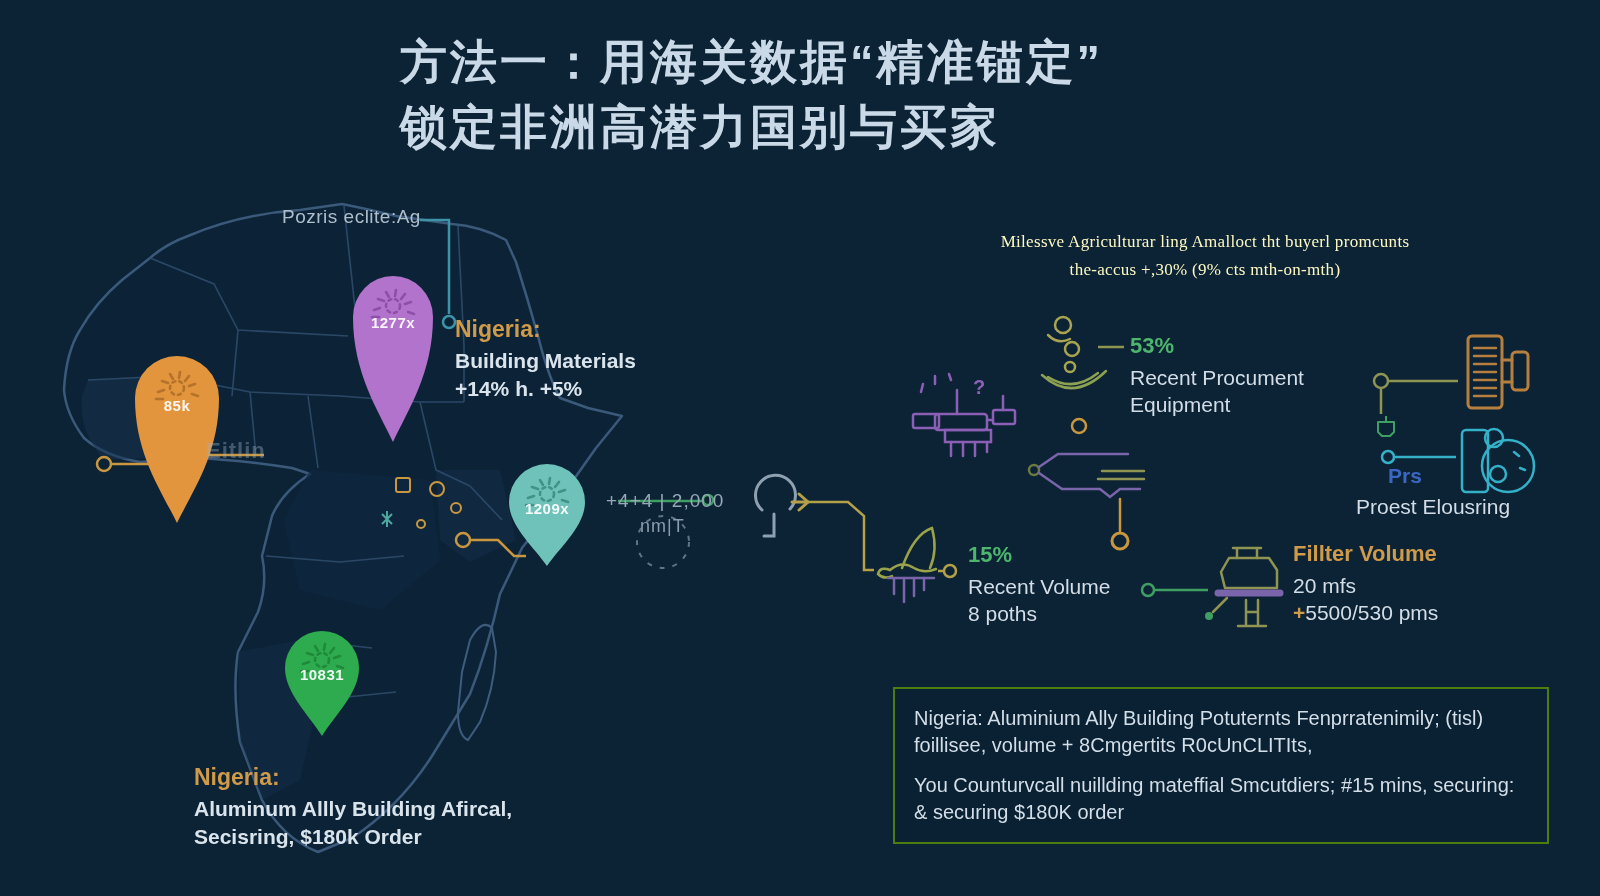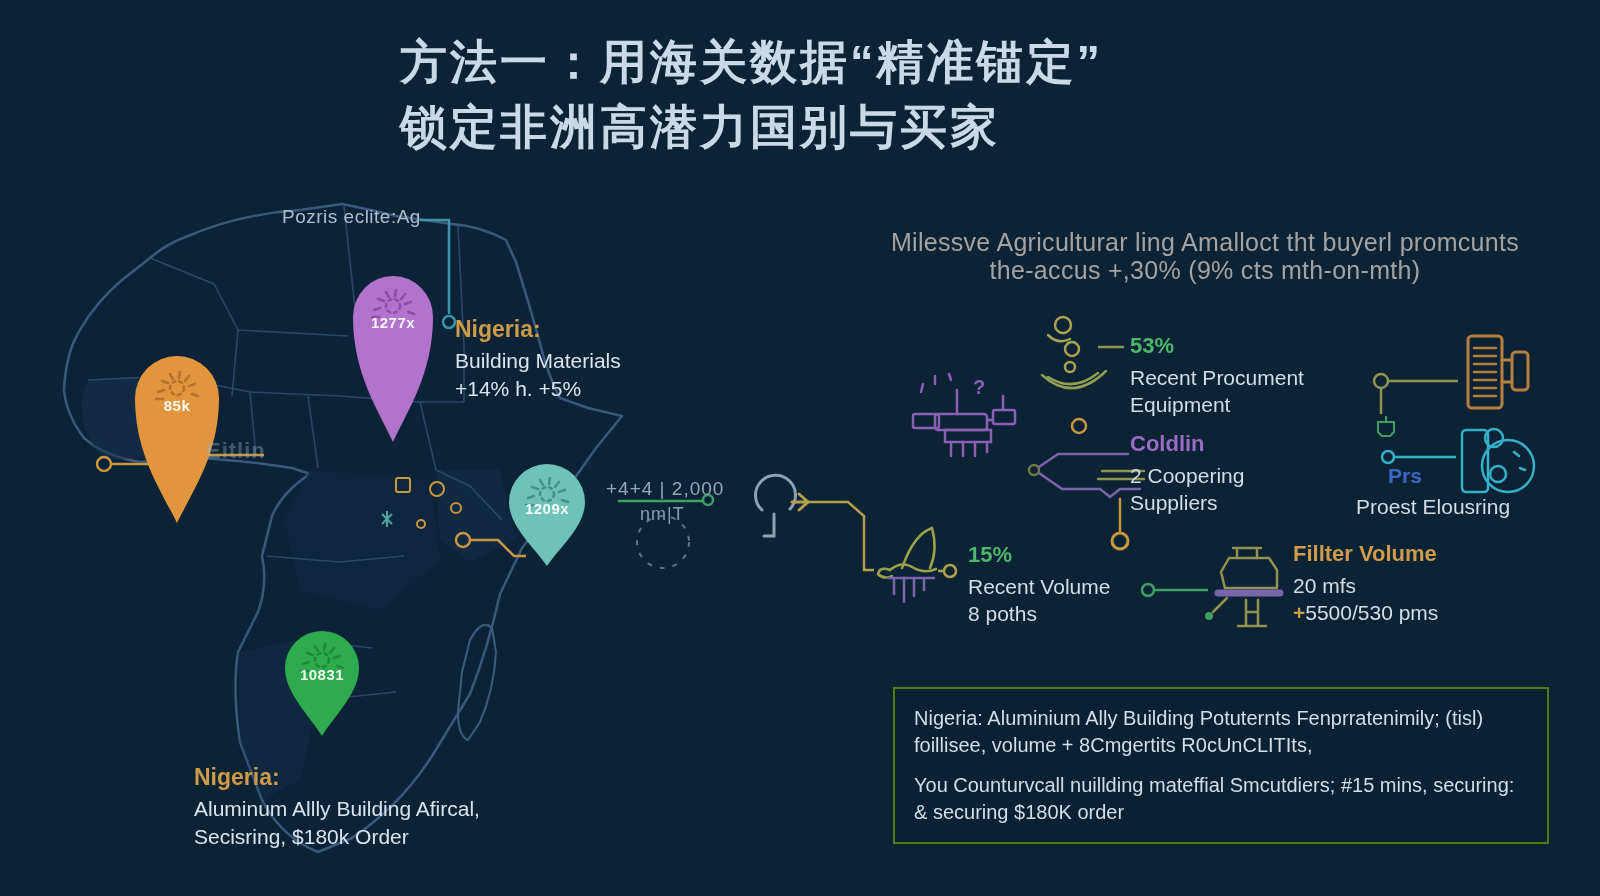--- a/index.html
+++ b/index.html
@@ -11,42 +11,42 @@
   .layer{position:absolute;left:0;top:0;}
   .txt{position:absolute;z-index:2;}
 
   .title-block{left:400px;top:30px;width:900px;text-align:left;color:#c9d9e7;
     font-weight:bold;font-size:47px;letter-spacing:3px;line-height:1.38;}
   .map-region-label{left:282px;top:206px;font-size:19px;color:#aebecb;letter-spacing:.5px;}
   .map-country-label{left:206px;top:438px;font-size:22px;color:rgba(158,178,200,.38);
     font-weight:bold;letter-spacing:1px;}
 
   .callout .c-title{font-size:23px;font-weight:bold;color:#cf9b4a;margin-bottom:4px;}
-  .callout .c-line{font-size:21px;font-weight:normal;color:#dae4ed;line-height:28px;}
+  .callout .c-line{font-size:21px;font-weight:bold;color:#dae4ed;line-height:28px;}
   .nigeria-north{left:455px;top:316px;}
   .nigeria-south{left:194px;top:764px;}
 
-  .right-header{left:850px;top:228px;width:710px;text-align:center;color:#a3a3a3;
-    font-size:25px;line-height:28px;letter-spacing:.3px;}
+  .right-header{left:850px;top:228px;width:710px;text-align:center;color:#fef9c3;
+    font-size:17px;line-height:28px;letter-spacing:.3px;font-family:Liberation Serif, serif;}
 
   .stat .s-value{font-size:22px;font-weight:bold;margin-bottom:5px;}
   .stat .s-line{font-size:21px;color:#d2dde7;line-height:27px;}
   .stat-procurement{left:1130px;top:333px;}
   .stat-procurement .s-value{color:#4db56c;}
   .stat-suppliers{left:1130px;top:431px;}
   .stat-suppliers .s-value{color:#9a6cc3;}
   .stat-volume{left:968px;top:542px;}
   .stat-volume .s-value{color:#4db56c;}
   .stat-filter{left:1293px;top:541px;}
   .stat-filter .s-value{color:#cf9b4a;}
   .stat-filter .plus{color:#cf9b4a;font-weight:bold;}
   .stat-housing{left:1356px;top:464px;}
   .stat-housing .s-value{color:#3b67c4;padding-left:32px;font-size:21px;}
 
-  .teal-note{left:606px;top:478px;width:130px;color:#96a8b6;font-size:19px;letter-spacing:1px;}
+  .teal-note{left:606px;top:490px;width:130px;color:#96a8b6;font-size:19px;letter-spacing:1px;}
   .teal-note .n2{padding-left:34px;font-size:18px;margin-top:4px;color:#8a9dac;}
 
   .footer-box{left:893px;top:687px;width:614px;border:2px solid #4d7c0f;
     padding:16px 19px;color:#d3dee8;font-size:20px;line-height:27px;background:rgba(10,32,48,.35);}
   .footer-box .p2{margin-top:13px;}
 </style>
 </head>
 <body>
 
 <div class="canvas">
@@ -282,25 +282,20 @@
     <div>Milessve Agriculturar ling Amalloct tht buyerl promcunts</div>
     <div>the-accus +,30% (9% cts mth-on-mth)</div>
   </div>
 
   <div class="txt stat stat-procurement">
     <div class="s-value">53%</div>
     <div class="s-line">Recent Procument</div>
     <div class="s-line">Equipment</div>
   </div>
 
-  <div class="txt stat stat-suppliers">
-    <div class="s-value">Coldlin</div>
-    <div class="s-line">2 Coopering</div>
-    <div class="s-line">Suppliers</div>
-  </div>
 
   <div class="txt stat stat-volume">
     <div class="s-value">15%</div>
     <div class="s-line">Recent Volume</div>
     <div class="s-line">8 poths</div>
   </div>
 
   <div class="txt stat stat-filter">
     <div class="s-value">Fillter Volume</div>
     <div class="s-line">20 mfs</div>

